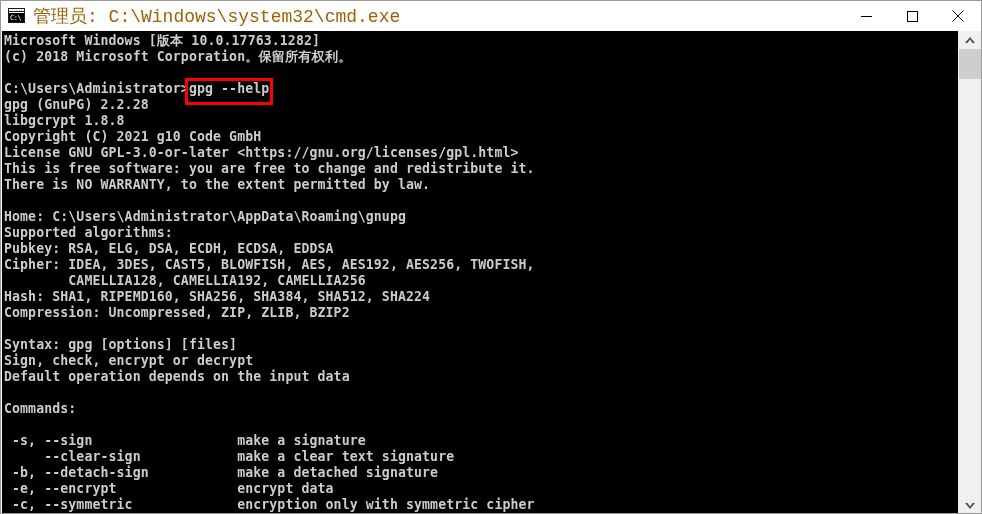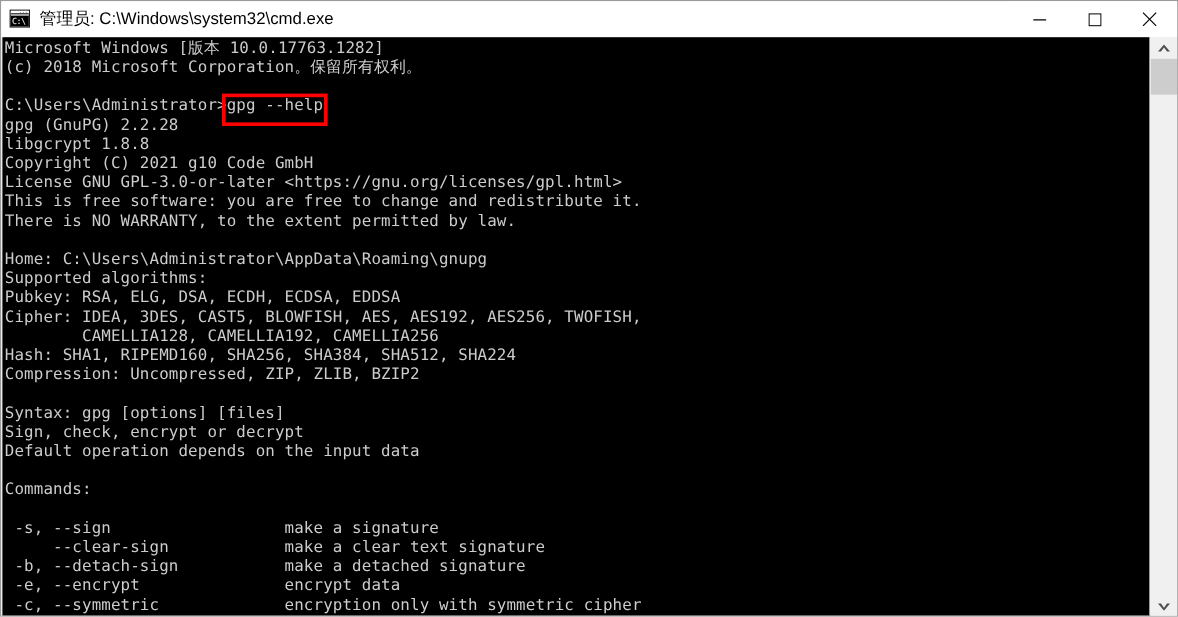--- a/index.html
+++ b/index.html
@@ -68,24 +68,25 @@
     color: #ffffff;
     font-family: "DejaVu Sans Mono", monospace;
     font-size: 7px;
     line-height: 10px;
     padding-left: 1px;
     letter-spacing: -0.5px;
     overflow: hidden;
   }
 
   #window-title {
-    font-size: 14px;
-    color: #000000;
+    font-size: 18px;
+    color: #a16207;
     white-space: nowrap;
     letter-spacing: 0px;
+    font-family: Liberation Mono, monospace;
   }
 
   #window-controls {
     position: absolute;
     right: 0; top: 0;
     height: 30px;
     display: flex;
   }
   .wc-btn {
     width: 46px;
@@ -100,20 +101,21 @@
   
   #terminal {
     position: absolute;
     left: 1px;
     top: 30px;
     width: 957px;
     height: 483px;
     background: #000000;
     overflow: hidden;
     padding: 2px 0 0 2px;
+    font-weight: bold;
   }
 
   #term-text {
     font-family: "DejaVu Sans Mono", monospace;
     font-size: 13.2px;
     line-height: 16px;
     color: #cccccc;
     white-space: pre;
     letter-spacing: 0.1px;
   }

